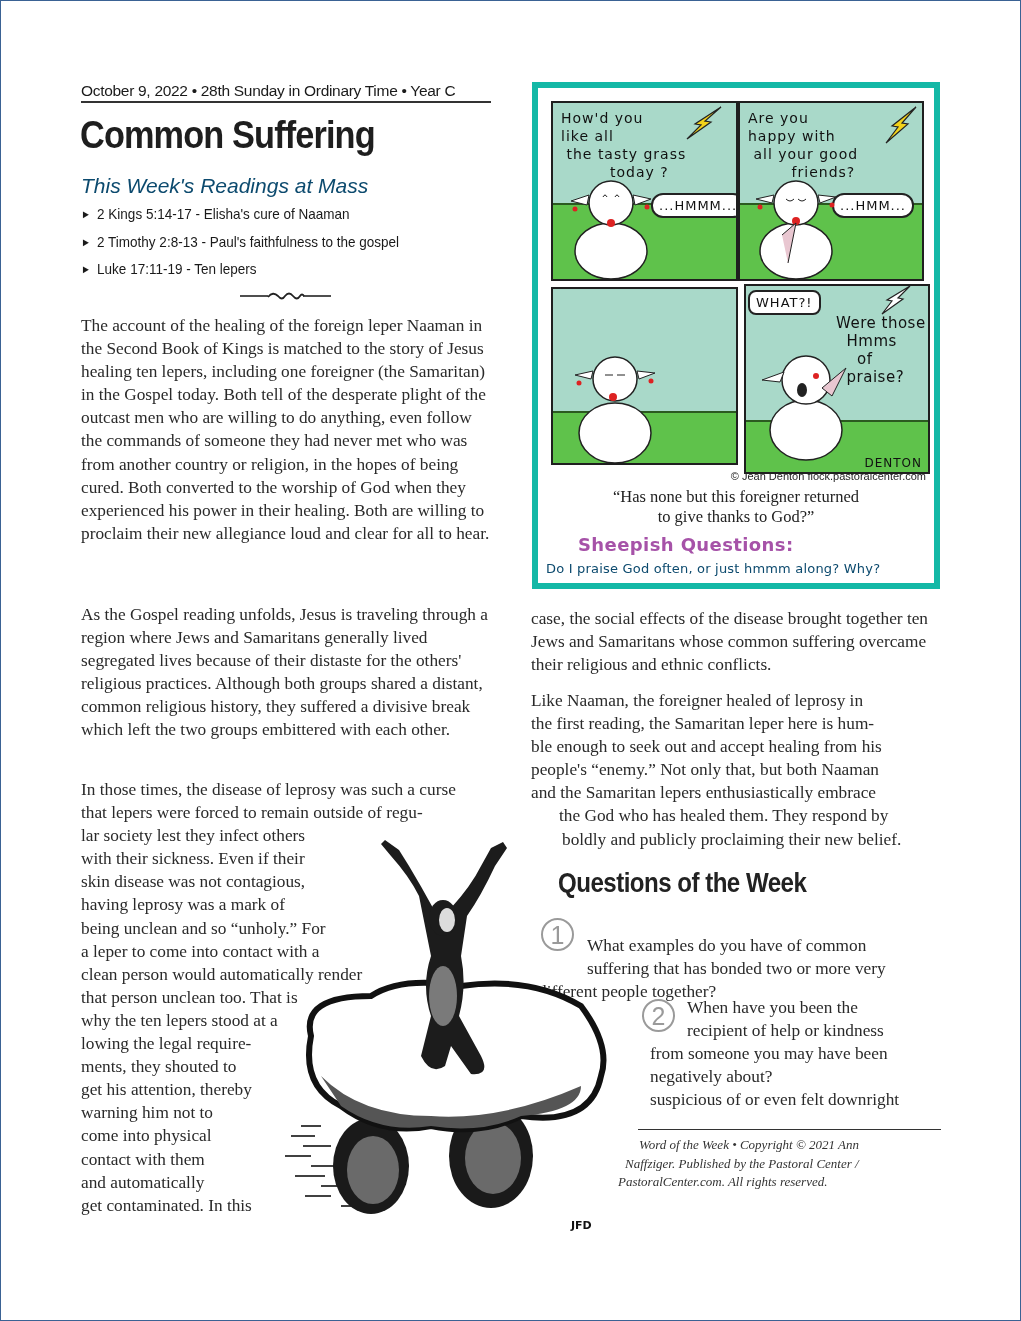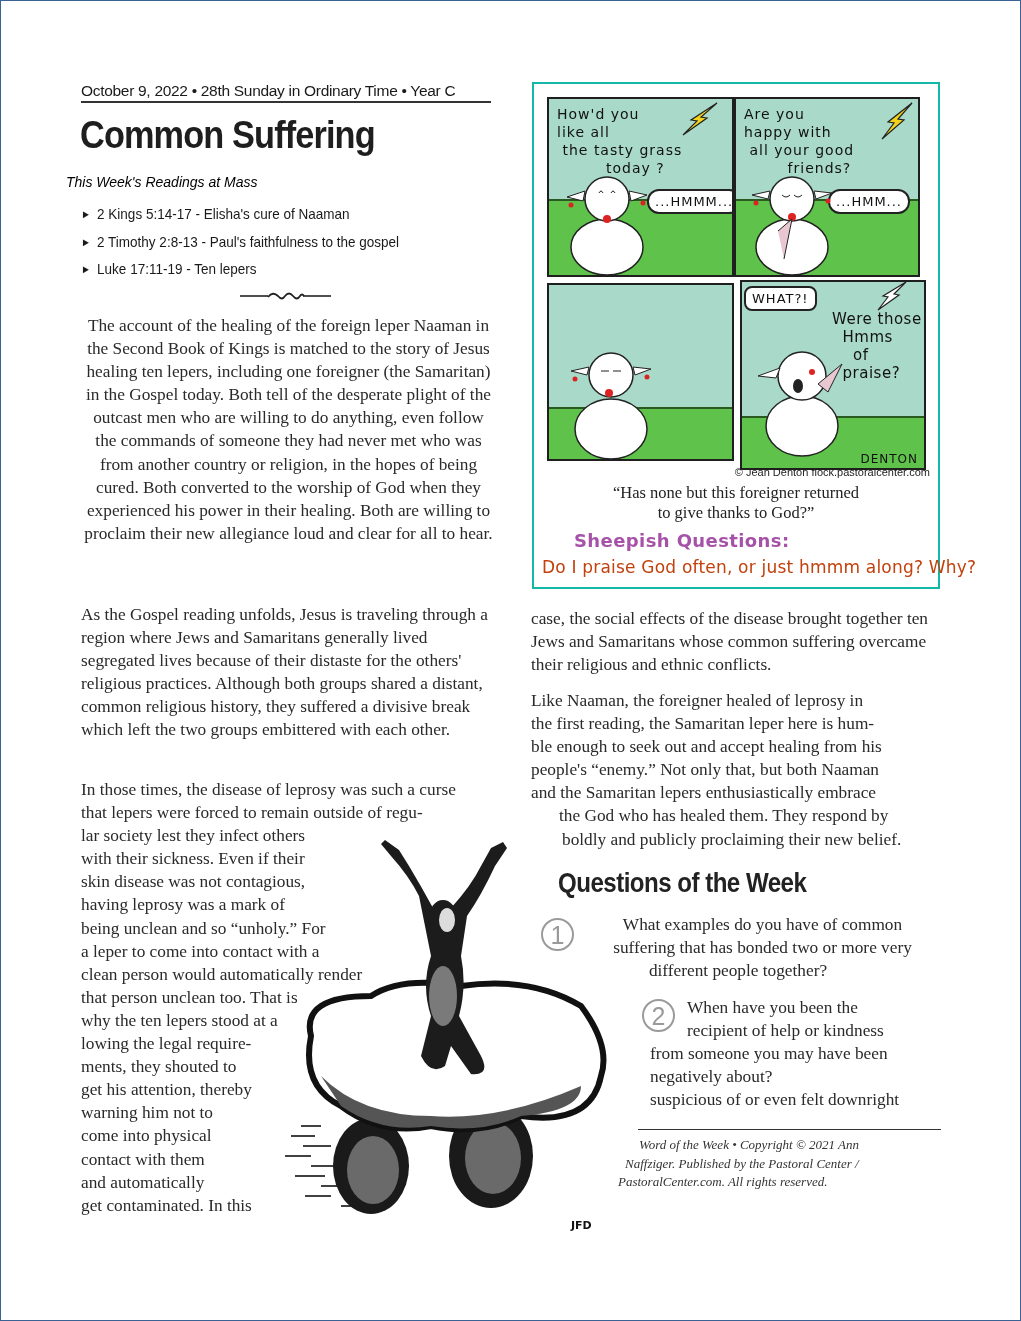--- a/index.html
+++ b/index.html
@@ -4,44 +4,44 @@
 <style>
   html, body { margin:0; padding:0; background:#ffffff; }
   body { width:1021px; height:1321px; position:relative; overflow:hidden; }
   .page { position:absolute; left:0; top:0; width:1019px; height:1319px; border:1px solid #3a6294; box-sizing:border-box; width:1021px; height:1321px; background:#fff; }
   .sans { font-family: "Liberation Sans", "DejaVu Sans", sans-serif; }
   .serif { font-family: "Liberation Serif", "DejaVu Serif", serif; }
   .comic { font-family: "DejaVu Sans", sans-serif; }
 
   .dateline { position:absolute; left:80px; top:81px; width:410px; font-size:15.5px; color:#1a1a1a; letter-spacing:-0.3px; border-bottom:2px solid #333; padding-bottom:1px; white-space:nowrap; transform-origin:left; }
   .title { position:absolute; left:79px; top:112px; font-size:39px; font-weight:bold; color:#1e1e1e; letter-spacing:-1px; transform:scaleX(0.88); transform-origin:left; white-space:nowrap; }
-  .readings-head { position:absolute; left:65px; top:173px; font-size:14px; font-style:italic; color:#000000; }
+  .readings-head { position:absolute; left:80px; top:173px; font-size:21px; font-style:italic; color:#0c4a6e; }
   .readings { position:absolute; left:80px; top:203px; margin:0; padding:0; list-style:none; }
   .readings li { font-size:15px; color:#1a1a1a; height:27.5px; line-height:20px; white-space:nowrap; transform:scaleX(0.9); transform-origin:left; }
   .readings .bullet { display:inline-block; font-size:11px; margin-right:7px; vertical-align:1px; }
   .ornament { position:absolute; left:237px; top:288px; width:95px; height:14px; }
 
   .body-text { font-size:17.3px; line-height:23.1px; color:#2a2a2a; }
-  .p1 { position:absolute; left:80px; top:313px; width:415px;text-align:center; }
+  .p1 { position:absolute; left:80px; top:313px; width:415px; }
   .p2 { position:absolute; left:80px; top:602px; width:415px; }
   .p3 { position:absolute; left:80px; top:777px; width:420px; }
   .p3 span.ln { display:block; white-space:nowrap; }
   .p4 { position:absolute; left:530px; top:606px; width:412px; }
   .p5 { position:absolute; left:530px; top:688px; width:412px; }
   .p5 span.ln { display:block; white-space:nowrap; }
 
-  .comic-box { position:absolute; left:531px; top:81px; width:408px; height:507px; border:2px solid #14b8a6; box-sizing:border-box; background:#fff; }
+  .comic-box { position:absolute; left:531px; top:81px; width:408px; height:507px; border:6px solid #14b8a6; box-sizing:border-box; background:#fff; }
   .panel { position:absolute; background:#a9d9c9; border:2px solid #1f1f1f; box-sizing:border-box; overflow:hidden; }
   .panel .grass { position:absolute; left:0; right:0; bottom:0; height:74px; background:#5fc24b; border-top:2px solid #2b5a20; }
   .panel .speech { position:absolute; font-size:14px; color:#111; line-height:18px; letter-spacing:1px; white-space:pre; }
   .bubble { position:absolute; background:#fff; border:2px solid #222; border-radius:12px; font-size:13px; letter-spacing:1px; padding:3px 6px; color:#111; white-space:nowrap; }
   .credit { position:absolute; right:8px; top:382px; font-size:11px; color:#222; }
   .quote { position:absolute; left:0; right:0; top:399px; text-align:center; font-size:16.5px; line-height:20px; color:#222; }
   .sheep-head { position:absolute; left:12px; top:446px; font-size:18px; font-weight:bold; color:#a652a8; letter-spacing:0.4px;margin-left:28px; }
-  .sheep-q { position:absolute; left:8px; top:473px; font-size:17px; color:#c2410c; letter-spacing:0.2px; white-space:nowrap; }
+  .sheep-q { position:absolute; left:8px; top:473px; font-size:13px; color:#0c4a6e; letter-spacing:0.2px; white-space:nowrap; }
 
   .qotw-title { position:absolute; left:557px; top:866px; font-size:28px; font-weight:bold; color:#222; letter-spacing:-0.6px; transform:scaleX(0.86); transform-origin:left; white-space:nowrap; }
   .q-num { position:absolute; width:33px; height:33px; border:2px solid #9a9a9a; border-radius:50%; box-sizing:border-box; color:#9a9a9a; font-size:25px; line-height:30px; text-align:center; }
   .q-text { position:absolute; font-size:17.3px; line-height:23.1px; color:#2a2a2a; }
   .q-text span.ln { display:block; white-space:nowrap; }
   .footer-rule { position:absolute; left:637px; top:1128px; width:303px; height:0; border-top:1.5px solid #333; }
   .footer { position:absolute; left:617px; top:1135px; width:320px; font-size:13px; line-height:18.5px; font-style:italic; color:#333; }
   .footer span.ln { display:block; white-space:nowrap; }
 
   .illustration { position:absolute; left:280px; top:835px; width:330px; height:400px; }
@@ -190,21 +190,21 @@
     <span class="ln">ble enough to seek out and accept healing from his</span>
     <span class="ln">people's “enemy.” Not only that, but both Naaman</span>
     <span class="ln">and the Samaritan lepers enthusiastically embrace</span>
     <span class="ln" style="padding-left:28px;">the God who has healed them. They respond by</span>
     <span class="ln" style="padding-left:31px;">boldly and publicly proclaiming their new belief.</span>
   </div>
 
   <div class="qotw-title sans">Questions of the Week</div>
 
   <div class="q-num sans" style="left:540px; top:917px;">1</div>
-  <div class="q-text serif" style="left:537px; top:912px; width:400px;text-align:center;">
+  <div class="q-text serif" style="left:537px; top:933px; width:400px;">
     <span class="ln" style="padding-left:49px;">What examples do you have of common</span>
     <span class="ln" style="padding-left:49px;">suffering that has bonded two or more very</span>
     <span class="ln">different people together?</span>
   </div>
 
   <div class="q-num sans" style="left:641px; top:998px;">2</div>
   <div class="q-text serif" style="left:649px; top:995px; width:290px;">
     <span class="ln" style="padding-left:37px;">When have you been the</span>
     <span class="ln" style="padding-left:37px;">recipient of help or kindness</span>
     <span class="ln">from someone you may have been</span>

